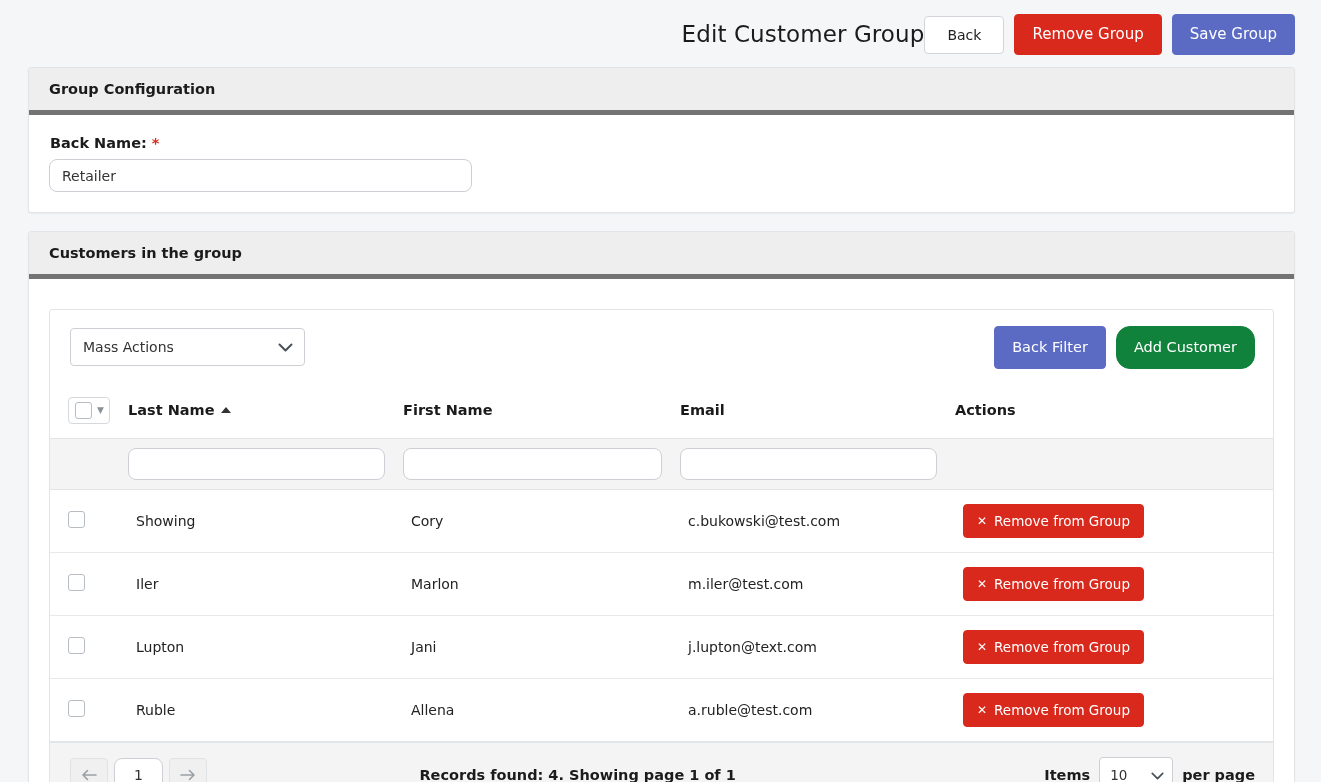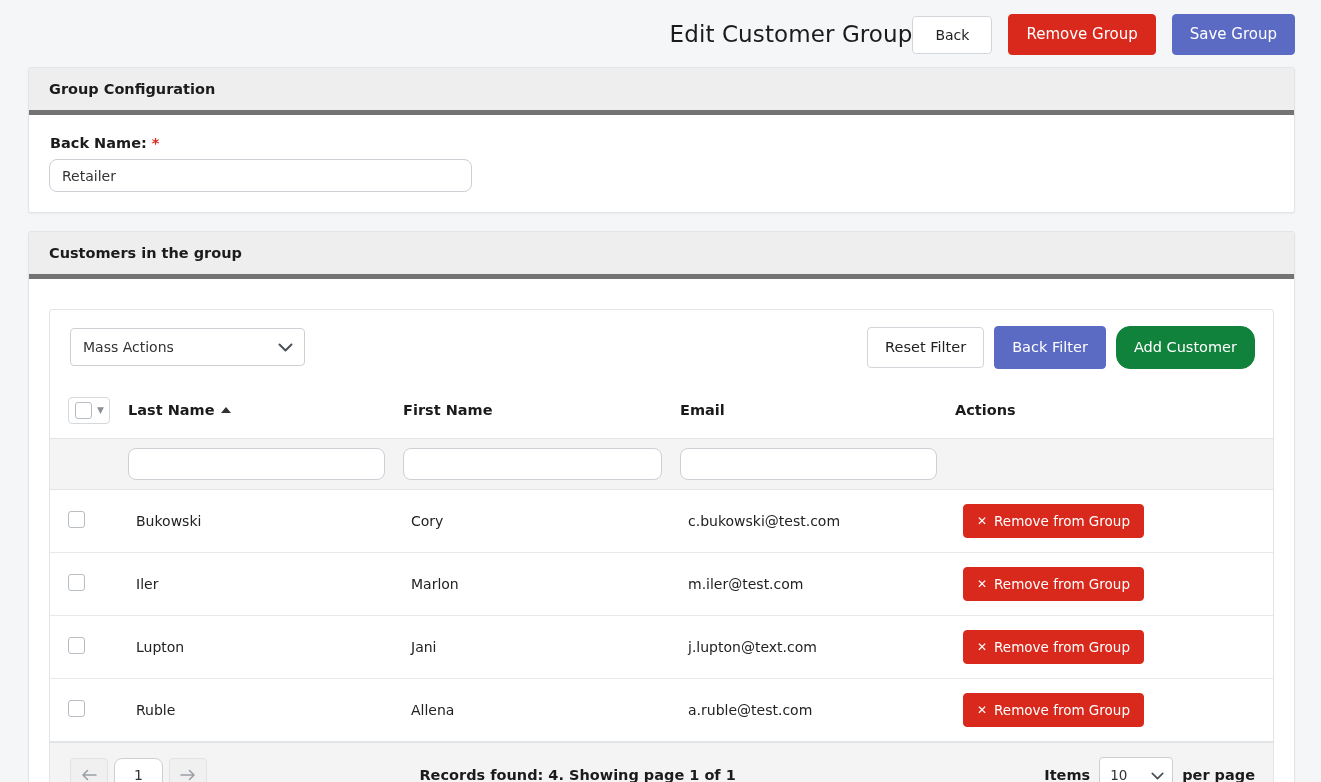--- a/index.html
+++ b/index.html
@@ -15,21 +15,21 @@
 
   
   .topbar {
     display: flex; align-items: center; justify-content: flex-end;
     padding: 14px 26px 12px 22px;
   }
   .page-title {
     font-size: 23px; font-weight: 400; color: #1b1b1b;
     letter-spacing: .1px; line-height: 1.2;
   }
-  .top-actions { display: flex; align-items: center; gap: 16px; }
+  .top-actions { display: flex; align-items: center; gap: 10px; }
 
   .btn {
     font-family: "DejaVu Sans", "Liberation Sans", sans-serif;
     font-size: 14px; line-height: 1;
     border-radius: 4px;
     padding: 11px 16px;
     border: 1px solid transparent;
     cursor: pointer;
     white-space: nowrap;
   }
@@ -271,21 +271,20 @@
             <select>
               <option>Mass Actions</option>
             </select>
             <span class="select-caret">
               <svg width="15" height="10" viewBox="0 0 15 10" aria-hidden="true">
                 <path d="M1.5 2 L7.5 8 L13.5 2" fill="none" stroke="#4a5158" stroke-width="2" stroke-linecap="round" stroke-linejoin="round"></path>
               </svg>
             </span>
           </div>
           <div class="toolbar-buttons">
-            <button class="btn btn-default btn-reset">Reset Filter</button>
             <button class="btn btn-primary btn-apply">Back Filter</button>
             <button class="btn btn-success btn-add">Add Customer</button>
           </div>
         </div>
 
         <table class="grid">
           <colgroup>
             <col class="col-check">
               <col class="col-last">
               <col class="col-first">
@@ -323,21 +322,21 @@
                 <div class="filter-cell-inner">
                   <input class="text-input filter-input" type="text" value="" style="">
                 </div>
               </td>
               <td></td>
             </tr>
           </thead>
           <tbody class="data-rows" id="rows-body">
               <tr>
                 <td class="cell-check"><span class="cb"></span></td>
-                <td>Bukowski</td>
+                <td>Showing</td>
                 <td>Cory</td>
                 <td>c.bukowski@test.com</td>
                 <td><button class="btn-row-remove">
                     <span class="x-glyph">✕</span>
                     <span>Remove from Group</span>
                   </button></td>
               </tr>
               <tr>
                 <td class="cell-check"><span class="cb"></span></td>
                 <td>Iler</td>

